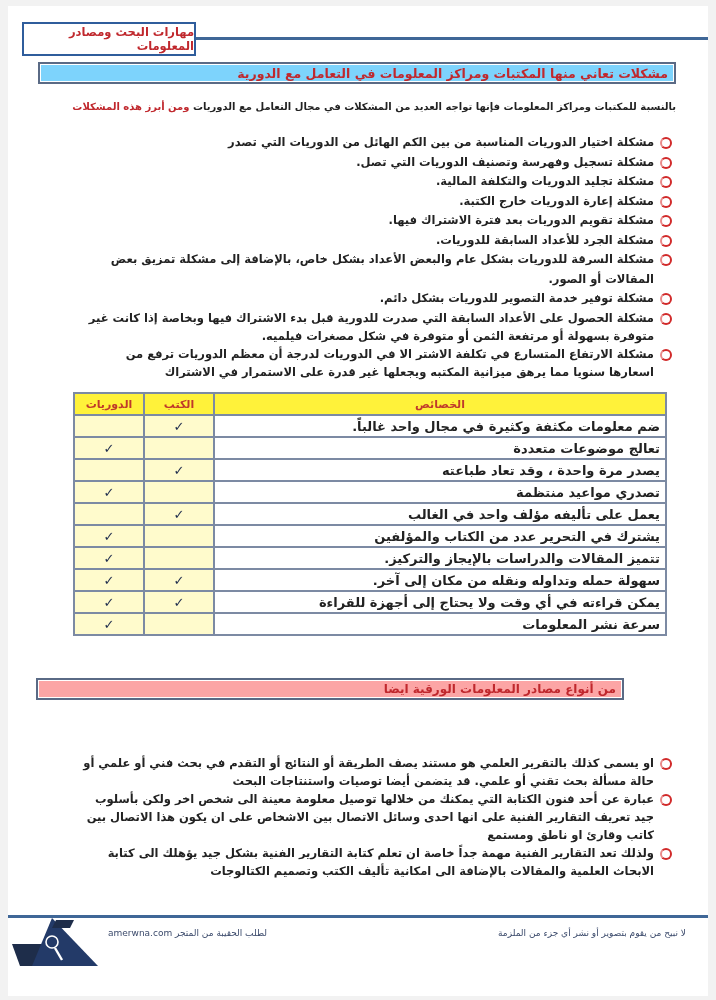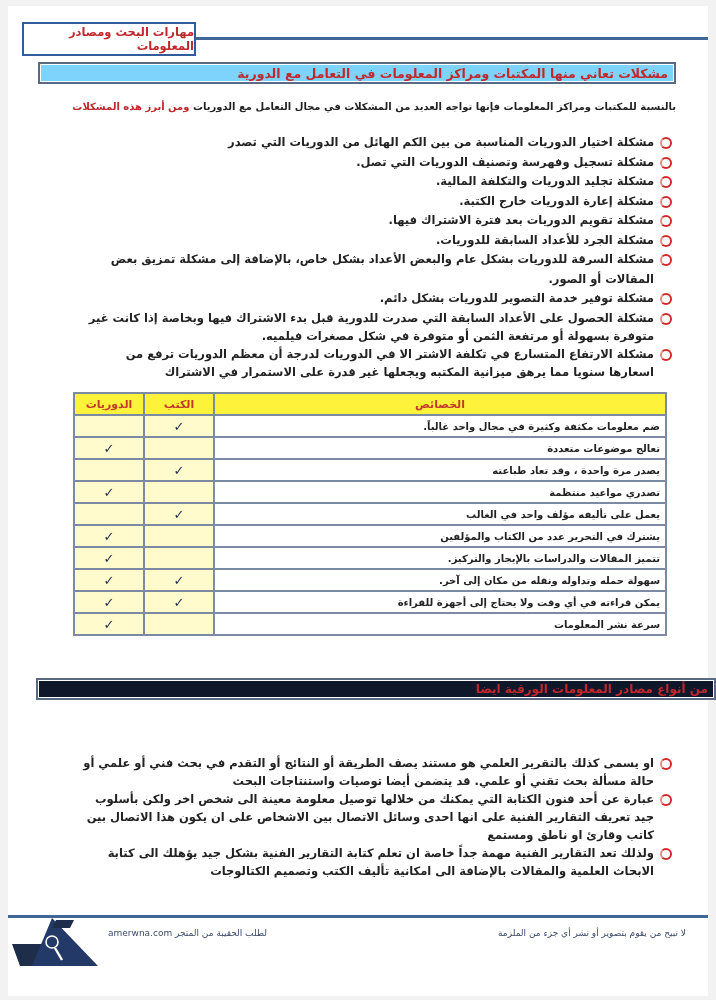--- a/index.html
+++ b/index.html
@@ -22,21 +22,21 @@
     display:flex; align-items:center; justify-content:center;
     color:#c0282d; font-size:11.5px; font-weight:bold; direction:rtl;
   }
   .section-title {
     position:absolute; left:30px; width:638px; height:22px;
     border:2px solid #5a6a85; box-shadow: inset 0 0 0 1px #fff;
     direction:rtl; display:flex; align-items:center; padding-right:6px; box-sizing:border-box;
     color:#c0282d; font-weight:bold; font-size:12.5px;
   }
   .st1 { top:56px; background:#7dd3fc; }
-  .st2 { top:672px; background:#0f172a; width:680px; left:28px; font-size:12px; }
+  .st2 { top:672px; background:#fca5a5; width:588px; left:28px; font-size:12px; }
   .intro {
     position:absolute; right:32px; top:95px; width:640px; direction:rtl; text-align:right;
     font-size:10px; font-weight:bold; color:#222;
   }
   .intro .red { color:#c0282d; }
   .list {
     position:absolute; right:36px; width:630px; direction:rtl; margin:0; padding:0; list-style:none;
   }
   .list li {
     position:relative; padding-right:18px; font-size:11.5px; font-weight:bold; color:#222;
@@ -46,21 +46,21 @@
     position:absolute; right:0; top:4px; width:8px; height:8px; border:2.5px solid #d12a2a;
     border-radius:50%; border-left-color:#e98a8a;
   }
   .l1 { top:127px; }
   .list li.wrap { line-height:18px; }
   table.cmp {
     position:absolute; left:65px; top:386px; width:594px; border-collapse:collapse;
     direction:rtl; border:2px solid #7c8aa3;
   }
   table.cmp th, table.cmp td {
-    border:2px solid #7c8aa3; height:20px; padding:0 5px; font-size:10px; font-weight:bold;
+    border:2px solid #7c8aa3; height:20px; padding:0 5px; font-size:13px; font-weight:bold;
   }
   table.cmp th { background:#fff23a; color:#c0392b; font-size:11px; }
   table.cmp td.feat { background:#fff; text-align:right; color:#222; }
   table.cmp td.mark { background:#fffbcc; width:58px; text-align:center; color:#1f2d4d; font-size:13px; }
   table.cmp th.markh { width:58px; }
   .subhead {
     position:absolute; left:38px; top:712px; width:630px; height:20px;
     background:linear-gradient(to left, #d6e8fb, #e8f2fc 70%, #f2f7fd);
     direction:rtl; padding-right:6px; box-sizing:border-box;
     color:#c0282d; font-weight:bold; font-size:12px; line-height:20px;

